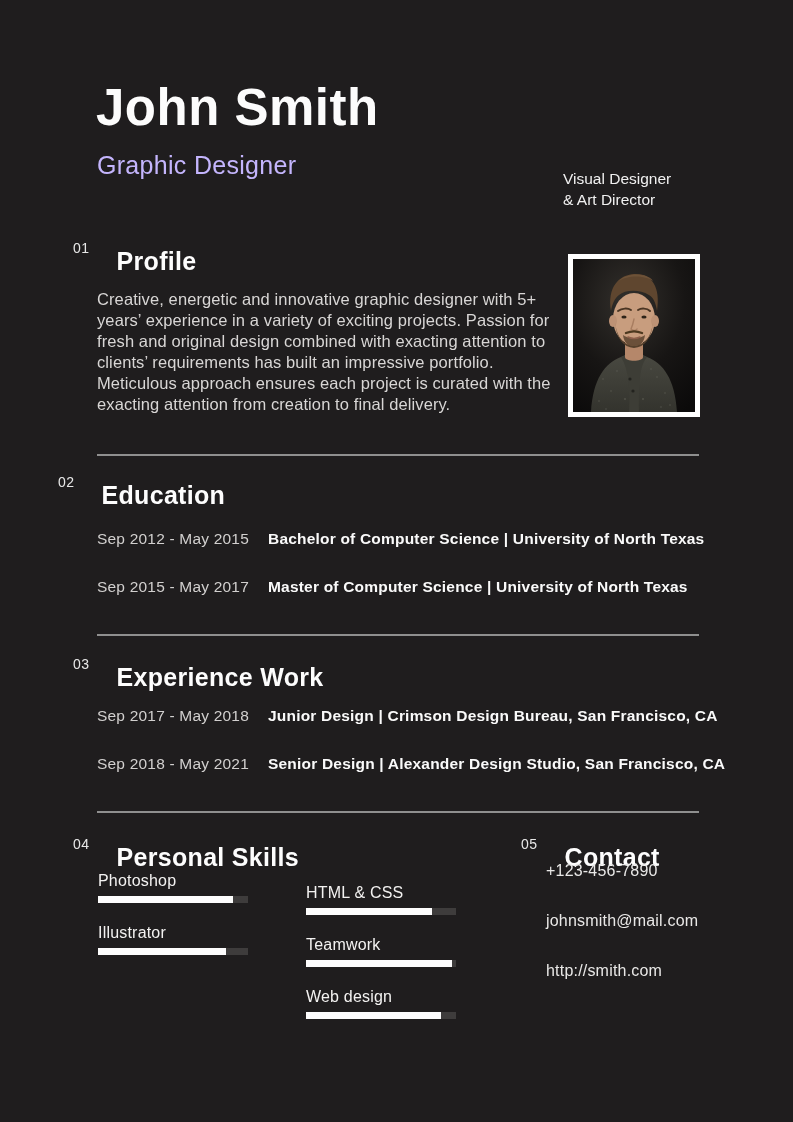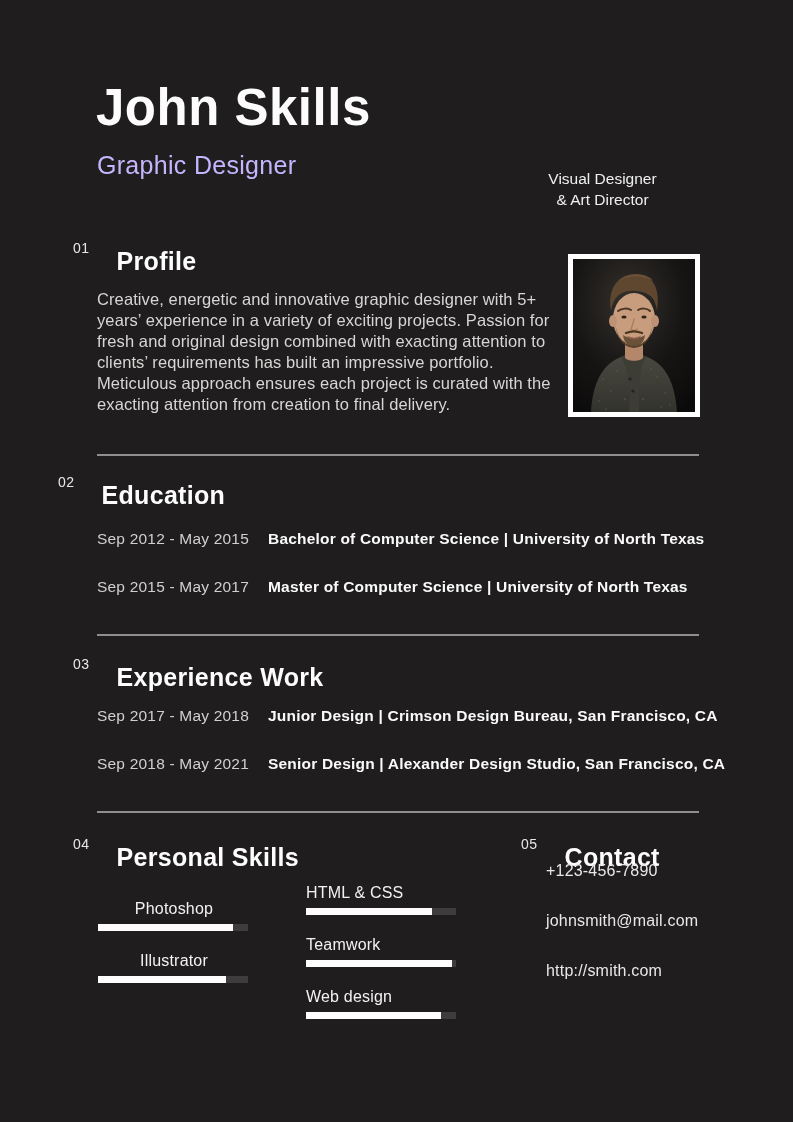--- a/index.html
+++ b/index.html
@@ -17,22 +17,22 @@
   .name {
     position:absolute; left:96px; top:80px;
     font-size:51px; font-weight:700; letter-spacing:.5px; color:#fcfcfc;
     line-height:1.1;
   }
   .role {
     position:absolute; left:97px; top:151px;
     font-size:25px; font-weight:400; color:#c4b5fd; letter-spacing:.3px;
   }
   .tagline {
-    position:absolute; left:536px; top:168px; width:133px;
-    text-align:center; font-size:15.5px; line-height:21px; color:#f0f0f0;
+    position:absolute; left:563px; top:168px; width:133px;
+    text-align:left; font-size:15.5px; line-height:21px; color:#f0f0f0;
   }
   
   .sec-head { position:absolute; display:flex; align-items:flex-start;gap:19px; }
   .sec-num  { font-size:14px; color:#e8e8e8; margin-top:0; letter-spacing:.5px; }
   .sec-title{ font-size:25px; font-weight:700; color:#fdfdfd; margin-left:8px; margin-top:7px; letter-spacing:.3px; }
   
   .profile-body {
     position:absolute; left:97px; top:289px; width:472px;
     font-size:16.5px; line-height:21px; color:#d8d6d5; letter-spacing:.1px;
   }
@@ -57,21 +57,21 @@
   .skill-fill  { height:7px; background:#fdfdfd; }
   
   .contact-list { position:absolute; left:546px; top:861px; }
   .contact-item { font-size:16px; color:#e9e8e7; margin-bottom:31px; line-height:19px; letter-spacing:.2px; }
 </style>
 </head>
 <body>
 
 <div class="page">
 
-  <div class="name">John Skills</div>
+  <div class="name">John Smith</div>
   <div class="role">Graphic Designer</div>
   <div class="tagline">
     <div>Visual Designer</div>
     <div>&amp; Art Director</div>
   </div>
 
   <div class="sec-head" style="left:73px; top:240px;">
     <span class="sec-num">01</span>
     <span class="sec-title">Profile</span>
   </div>
@@ -167,21 +167,21 @@
     <span class="desc">Senior Design | Alexander Design Studio, San Francisco, CA</span>
   </div>
 
   <div class="divider" style="top:811px;"></div>
 
   <div class="sec-head" style="left:73px; top:836px;">
     <span class="sec-num">04</span>
     <span class="sec-title">Personal Skills</span>
   </div>
 
-  <div class="skill-col" style="left:98px; top:900px;text-align:center;">
+  <div class="skill-col" style="left:98px; top:872px;">
     <div class="skill-item">
       <div class="skill-label">Photoshop</div>
       <div class="skill-track">
           <div class="skill-fill" style="width: 90%;"></div>
         </div>
     </div>
     <div class="skill-item">
       <div class="skill-label">Illustrator</div>
       <div class="skill-track">
           <div class="skill-fill" style="width: 85%;"></div>

